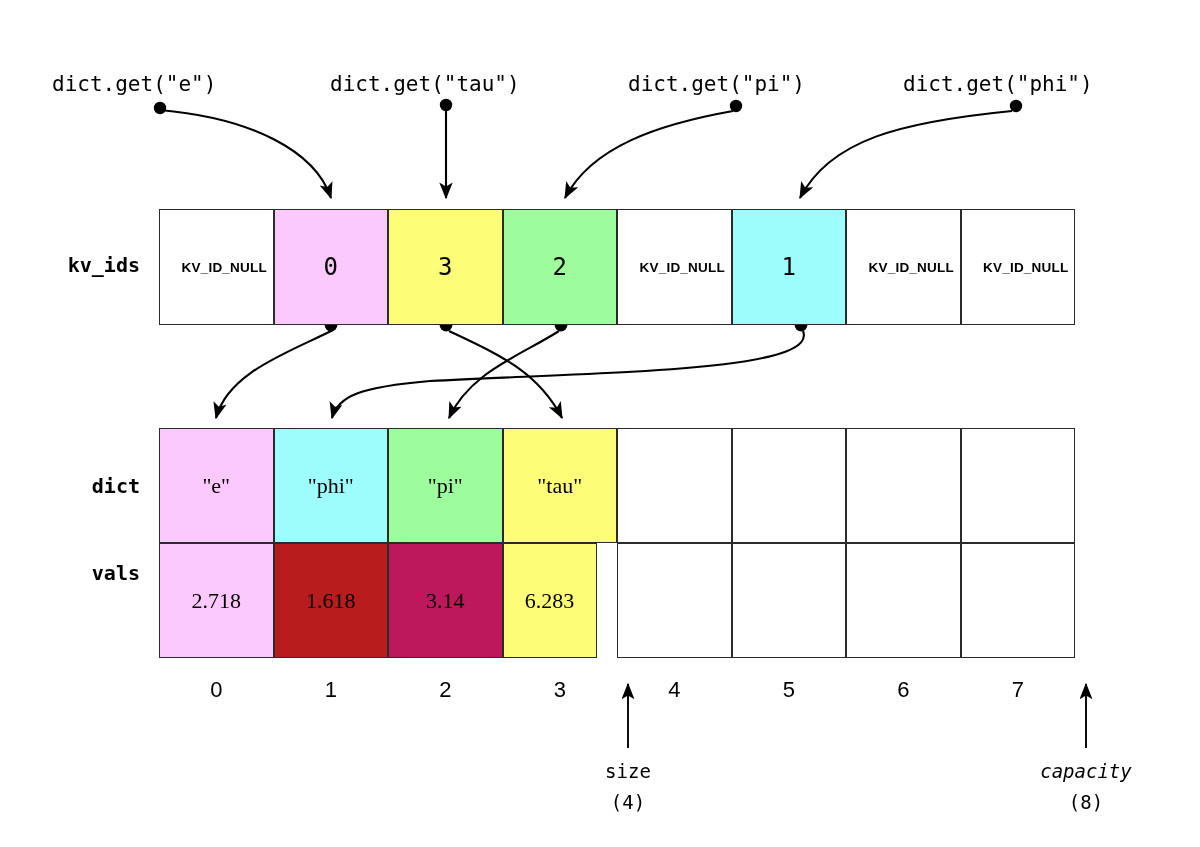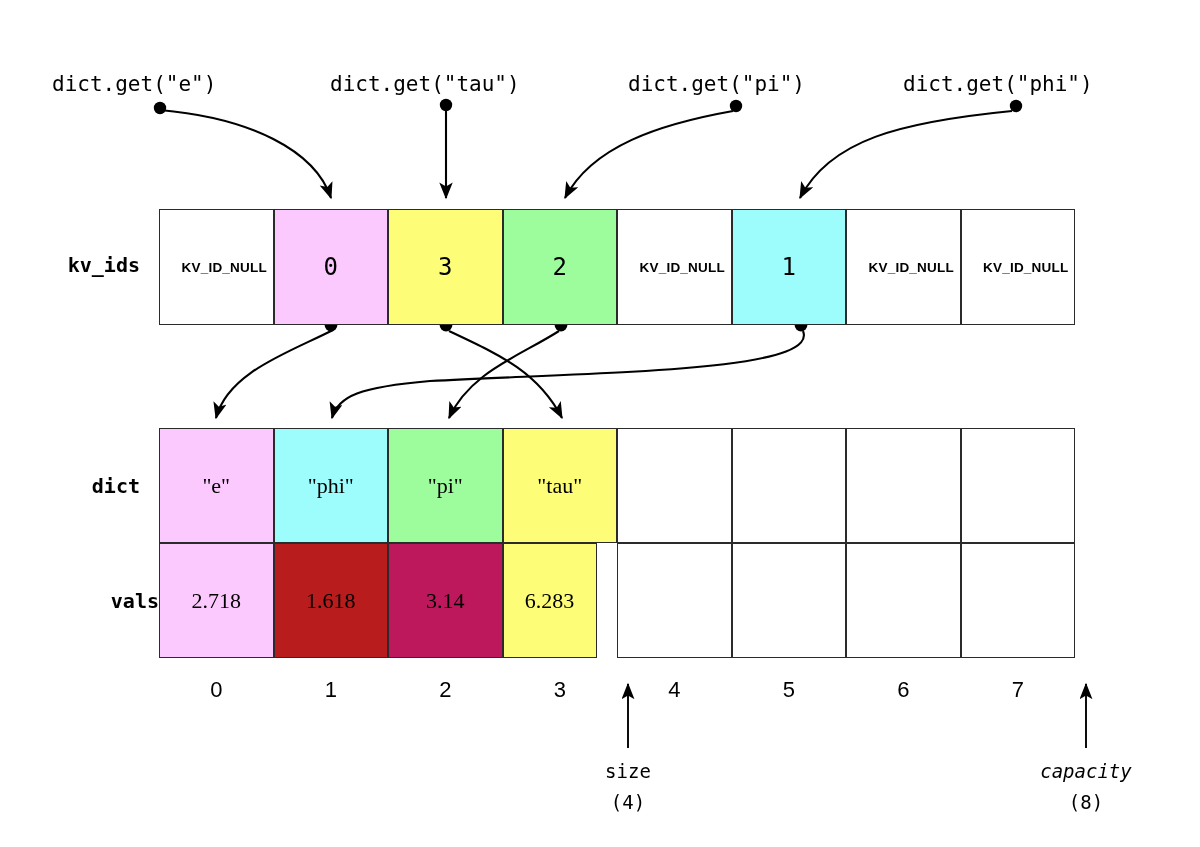--- a/index.html
+++ b/index.html
@@ -147,21 +147,21 @@
     </g>
   </svg>
 
   <div class="mono-label" style="left:52px; top:72px;">dict.get("e")</div>
   <div class="mono-label" style="left:330px; top:72px;">dict.get("tau")</div>
   <div class="mono-label" style="left:628px; top:72px;">dict.get("pi")</div>
   <div class="mono-label" style="left:903px; top:72px;">dict.get("phi")</div>
 
   <div class="row-name" style="left:0px; top:253px; width:140px;text-align:right;">kv_ids</div>
   <div class="row-name" style="left:0px; top:474px; width:140px;">dict</div>
-  <div class="row-name" style="left:0px; top:589px; width:140px;margin-left:19px;">vals</div>
+  <div class="row-name" style="left:0px; top:561px; width:140px;">vals</div>
 
   <div id="kv-ids-row">
       <div class="cell" style="left: 159px; top: 209px; width: 114.5px; height: 116px; background: rgb(255, 255, 255);">
         <span class="cell-null-text">KV_ID_NULL</span>
       </div>
       <div class="cell" style="left: 273.5px; top: 209px; width: 114.5px; height: 116px; background: rgb(251, 201, 253);">
         <span class="cell-num-text">0</span>
       </div>
       <div class="cell" style="left: 388px; top: 209px; width: 114.5px; height: 116px; background: rgb(253, 253, 119);">
         <span class="cell-num-text">3</span>

